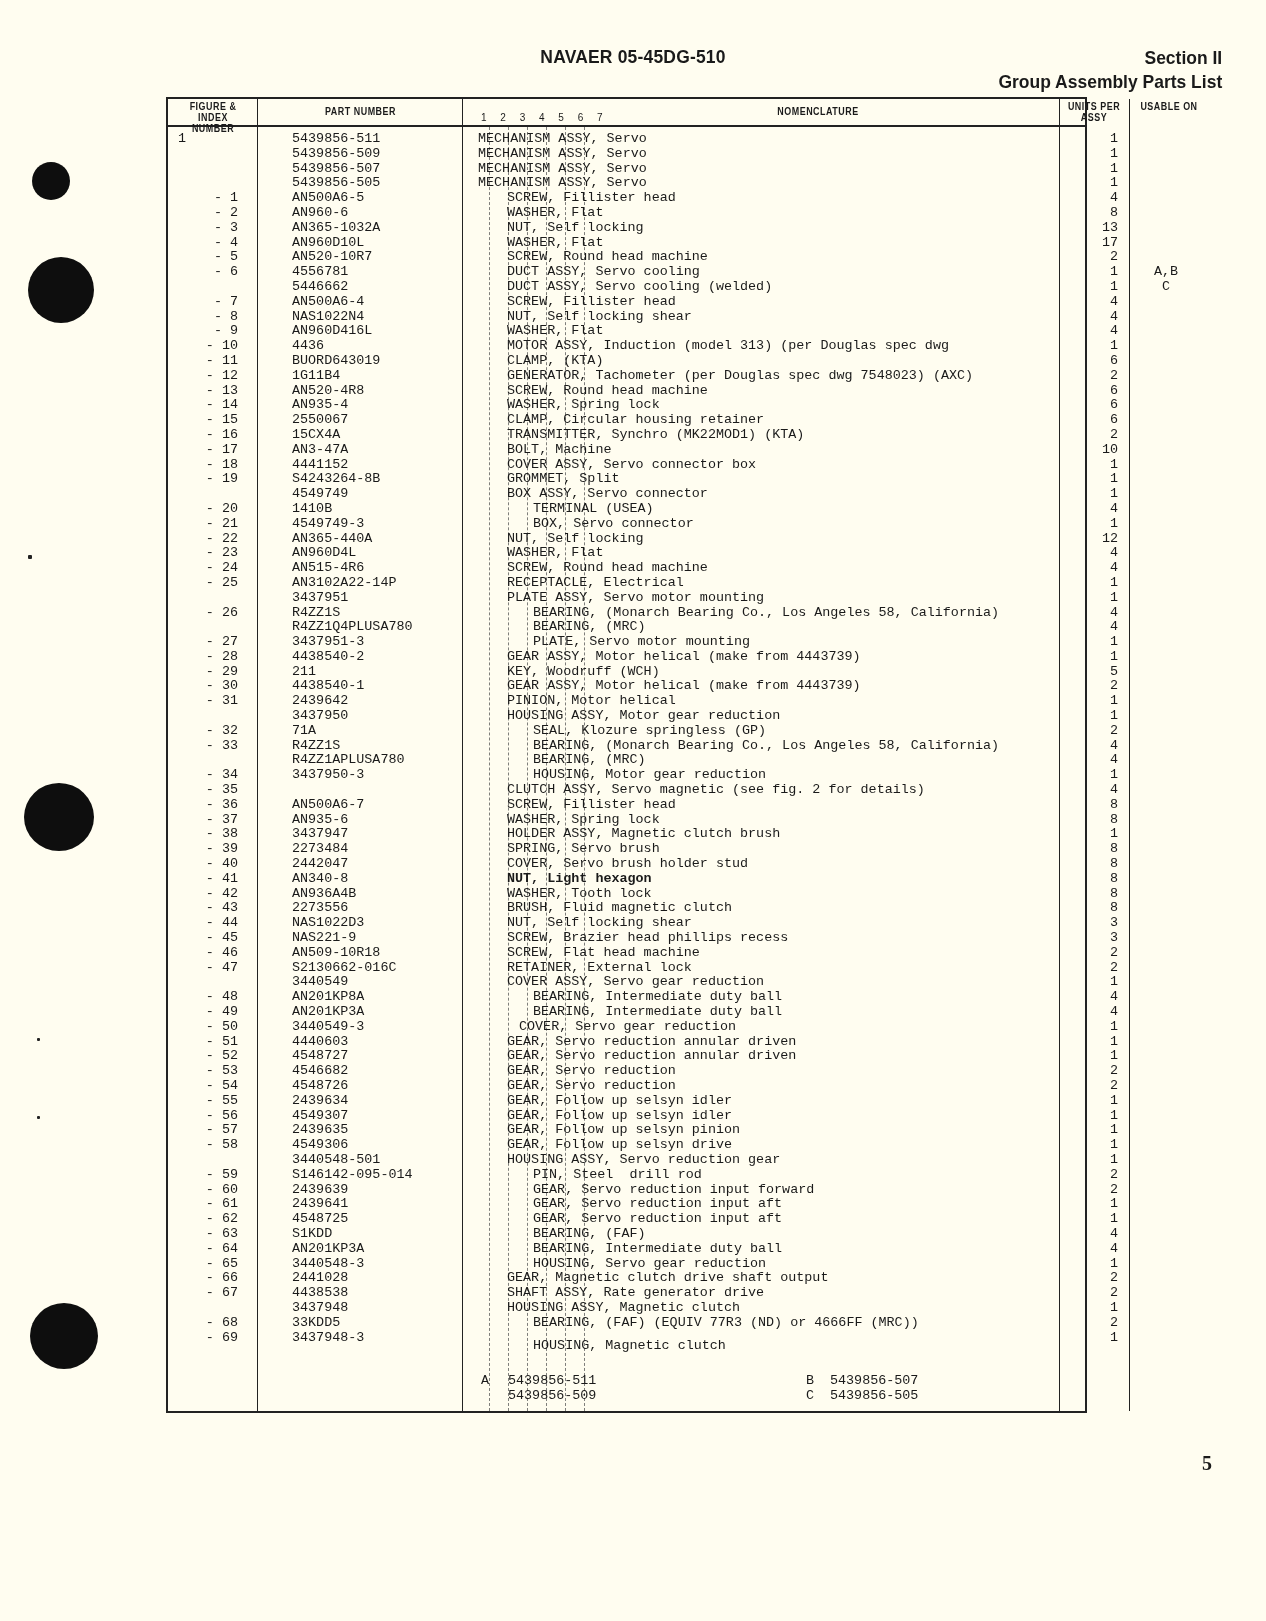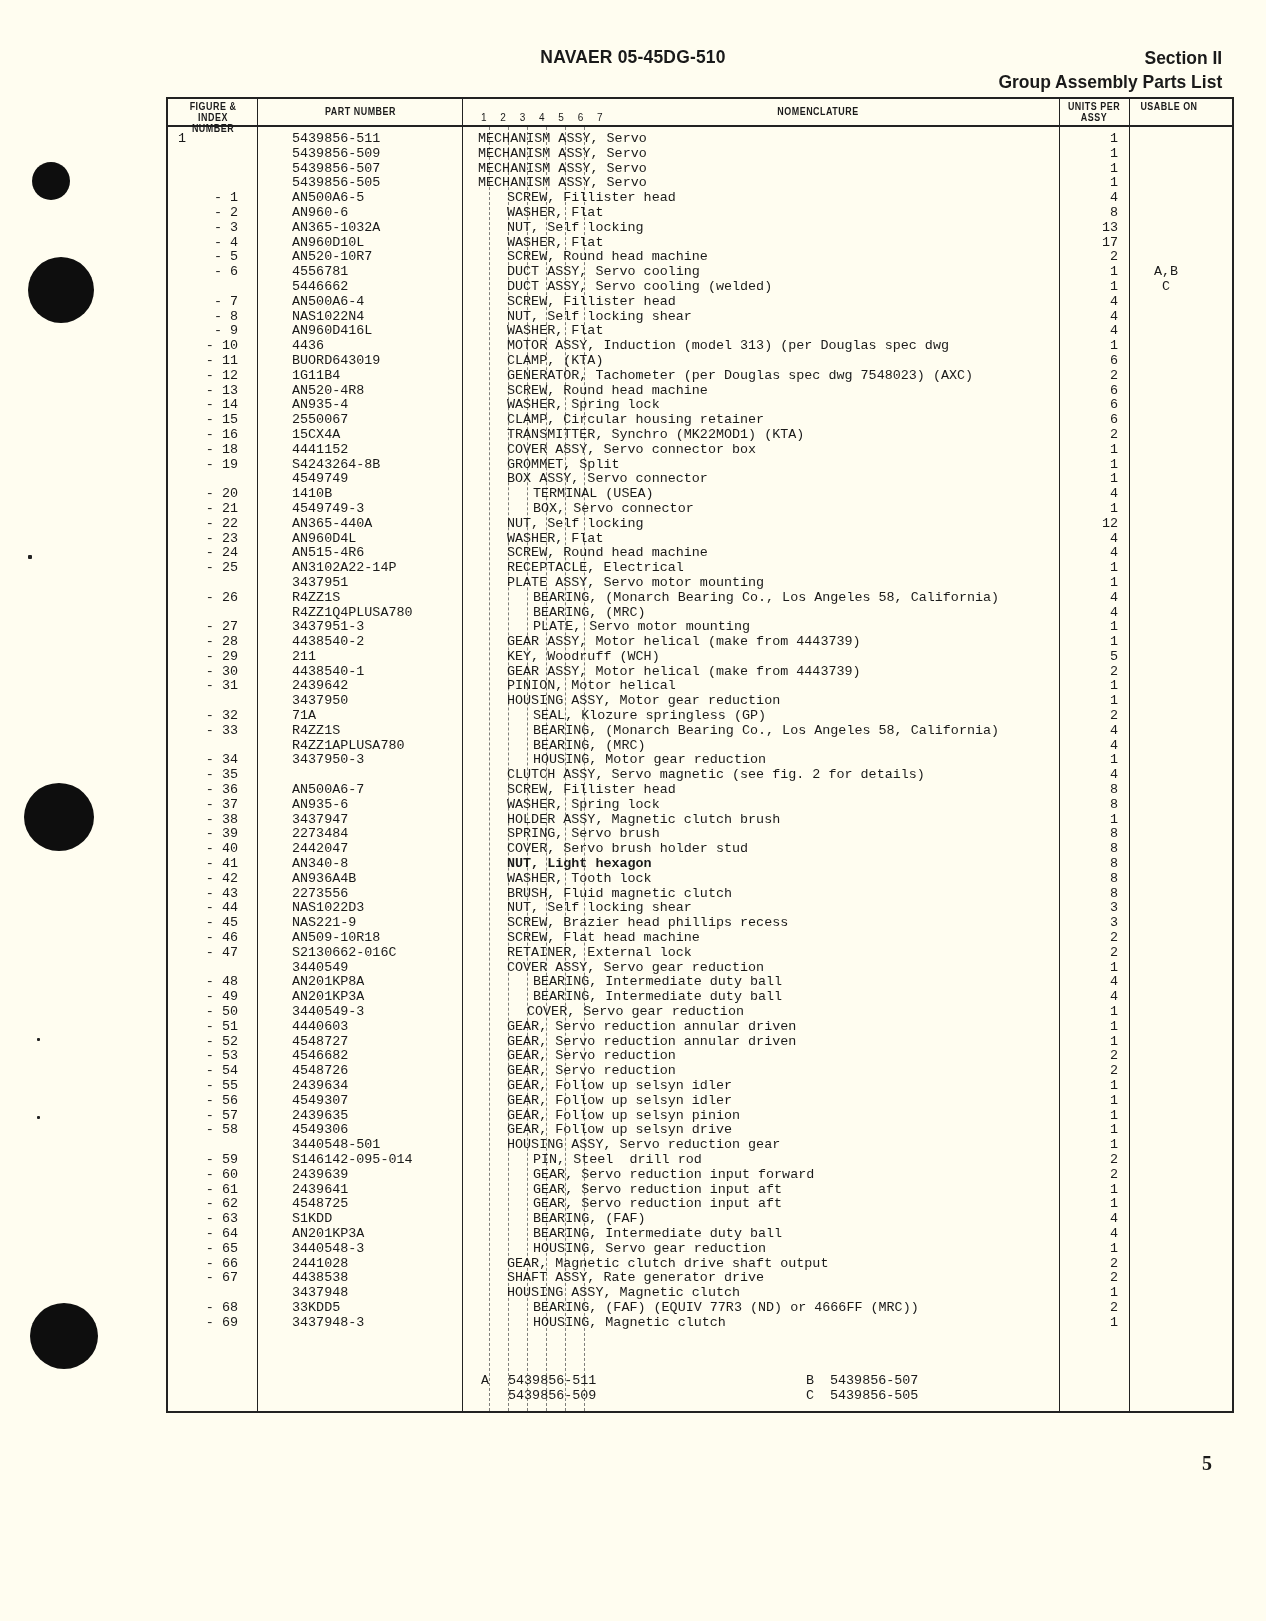--- a/index.html
+++ b/index.html
@@ -14,21 +14,21 @@
     position:absolute; top:46px; left:0; width:1266px; text-align:center;
     font-family:"Liberation Sans", sans-serif; font-weight:bold; font-size:19px;
     letter-spacing:0.2px; transform:scaleX(0.92);
   }
   .hdr-section {
     position:absolute; right:44px; top:46px; text-align:right;
     font-family:"Liberation Sans", sans-serif; font-weight:bold; font-size:19px;
     line-height:24px; transform:scaleX(0.92); transform-origin:right top;
   }
   .table {
-    position:absolute; left:166px; top:97px; width:1068px; height:1316px;
+    position:absolute; left:166px; top:97px; width:921px; height:1316px;
     border:2px solid #222; box-sizing:border-box;
   }
   .vline { position:absolute; top:0; bottom:0; border-left:1.5px solid #222; }
   .hline { position:absolute; left:0; right:0; border-top:2px solid #222; }
   .colhead {
     position:absolute; font-family:"Liberation Sans", sans-serif; font-weight:bold;
     font-size:10.5px; text-align:center; line-height:11px; letter-spacing:0.6px;
     transform:scaleX(0.85);
   }
   .lvl-nums {
@@ -114,20 +114,21 @@
       <div class="row"><span class="c-idx sub">- 7</span><span class="c-pn">AN500A6-4</span><span class="c-nom" style="left: 339px;">SCREW, Fillister head</span><span class="c-units">4</span><span class="c-usable"></span></div>
       <div class="row"><span class="c-idx sub">- 8</span><span class="c-pn">NAS1022N4</span><span class="c-nom" style="left: 339px;">NUT, Self locking shear</span><span class="c-units">4</span><span class="c-usable"></span></div>
       <div class="row"><span class="c-idx sub">- 9</span><span class="c-pn">AN960D416L</span><span class="c-nom" style="left: 339px;">WASHER, Flat</span><span class="c-units">4</span><span class="c-usable"></span></div>
       <div class="row"><span class="c-idx sub">- 10</span><span class="c-pn">4436</span><span class="c-nom" style="left: 339px;">MOTOR ASSY, Induction (model 313) (per Douglas spec dwg</span><span class="c-units">1</span><span class="c-usable"></span></div>
       <div class="row"><span class="c-idx sub">- 11</span><span class="c-pn">BUORD643019</span><span class="c-nom" style="left: 339px;">CLAMP, (KTA)</span><span class="c-units">6</span><span class="c-usable"></span></div>
       <div class="row"><span class="c-idx sub">- 12</span><span class="c-pn">1G11B4</span><span class="c-nom" style="left: 339px;">GENERATOR, Tachometer (per Douglas spec dwg 7548023) (AXC)</span><span class="c-units">2</span><span class="c-usable"></span></div>
       <div class="row"><span class="c-idx sub">- 13</span><span class="c-pn">AN520-4R8</span><span class="c-nom" style="left: 339px;">SCREW, Round head machine</span><span class="c-units">6</span><span class="c-usable"></span></div>
       <div class="row"><span class="c-idx sub">- 14</span><span class="c-pn">AN935-4</span><span class="c-nom" style="left: 339px;">WASHER, Spring lock</span><span class="c-units">6</span><span class="c-usable"></span></div>
       <div class="row"><span class="c-idx sub">- 15</span><span class="c-pn">2550067</span><span class="c-nom" style="left: 339px;">CLAMP, Circular housing retainer</span><span class="c-units">6</span><span class="c-usable"></span></div>
       <div class="row"><span class="c-idx sub">- 16</span><span class="c-pn">15CX4A</span><span class="c-nom" style="left: 339px;">TRANSMITTER, Synchro (MK22MOD1) (KTA)</span><span class="c-units">2</span><span class="c-usable"></span></div>
+      <div class="row"><span class="c-idx sub">- 17</span><span class="c-pn">AN3-47A</span><span class="c-nom" style="left: 339px;">BOLT, Machine</span><span class="c-units">10</span><span class="c-usable"></span></div>
       <div class="row"><span class="c-idx sub">- 18</span><span class="c-pn">4441152</span><span class="c-nom" style="left: 339px;">COVER ASSY, Servo connector box</span><span class="c-units">1</span><span class="c-usable"></span></div>
       <div class="row"><span class="c-idx sub">- 19</span><span class="c-pn">S4243264-8B</span><span class="c-nom" style="left: 339px;">GROMMET, Split</span><span class="c-units">1</span><span class="c-usable"></span></div>
       <div class="row"><span class="c-idx sub"></span><span class="c-pn">4549749</span><span class="c-nom" style="left: 339px;">BOX ASSY, Servo connector</span><span class="c-units">1</span><span class="c-usable"></span></div>
       <div class="row"><span class="c-idx sub">- 20</span><span class="c-pn">1410B</span><span class="c-nom" style="left: 365px;">TERMINAL (USEA)</span><span class="c-units">4</span><span class="c-usable"></span></div>
       <div class="row"><span class="c-idx sub">- 21</span><span class="c-pn">4549749-3</span><span class="c-nom" style="left: 365px;">BOX, Servo connector</span><span class="c-units">1</span><span class="c-usable"></span></div>
       <div class="row"><span class="c-idx sub">- 22</span><span class="c-pn">AN365-440A</span><span class="c-nom" style="left: 339px;">NUT, Self locking</span><span class="c-units">12</span><span class="c-usable"></span></div>
       <div class="row"><span class="c-idx sub">- 23</span><span class="c-pn">AN960D4L</span><span class="c-nom" style="left: 339px;">WASHER, Flat</span><span class="c-units">4</span><span class="c-usable"></span></div>
       <div class="row"><span class="c-idx sub">- 24</span><span class="c-pn">AN515-4R6</span><span class="c-nom" style="left: 339px;">SCREW, Round head machine</span><span class="c-units">4</span><span class="c-usable"></span></div>
       <div class="row"><span class="c-idx sub">- 25</span><span class="c-pn">AN3102A22-14P</span><span class="c-nom" style="left: 339px;">RECEPTACLE, Electrical</span><span class="c-units">1</span><span class="c-usable"></span></div>
       <div class="row"><span class="c-idx sub"></span><span class="c-pn">3437951</span><span class="c-nom" style="left: 339px;">PLATE ASSY, Servo motor mounting</span><span class="c-units">1</span><span class="c-usable"></span></div>
@@ -152,42 +153,42 @@
       <div class="row"><span class="c-idx sub">- 41</span><span class="c-pn">AN340-8</span><span class="c-nom" style="left: 339px; font-weight: bold;">NUT, Light hexagon</span><span class="c-units">8</span><span class="c-usable"></span></div>
       <div class="row"><span class="c-idx sub">- 42</span><span class="c-pn">AN936A4B</span><span class="c-nom" style="left: 339px;">WASHER, Tooth lock</span><span class="c-units">8</span><span class="c-usable"></span></div>
       <div class="row"><span class="c-idx sub">- 43</span><span class="c-pn">2273556</span><span class="c-nom" style="left: 339px;">BRUSH, Fluid magnetic clutch</span><span class="c-units">8</span><span class="c-usable"></span></div>
       <div class="row"><span class="c-idx sub">- 44</span><span class="c-pn">NAS1022D3</span><span class="c-nom" style="left: 339px;">NUT, Self locking shear</span><span class="c-units">3</span><span class="c-usable"></span></div>
       <div class="row"><span class="c-idx sub">- 45</span><span class="c-pn">NAS221-9</span><span class="c-nom" style="left: 339px;">SCREW, Brazier head phillips recess</span><span class="c-units">3</span><span class="c-usable"></span></div>
       <div class="row"><span class="c-idx sub">- 46</span><span class="c-pn">AN509-10R18</span><span class="c-nom" style="left: 339px;">SCREW, Flat head machine</span><span class="c-units">2</span><span class="c-usable"></span></div>
       <div class="row"><span class="c-idx sub">- 47</span><span class="c-pn">S2130662-016C</span><span class="c-nom" style="left: 339px;">RETAINER, External lock</span><span class="c-units">2</span><span class="c-usable"></span></div>
       <div class="row"><span class="c-idx sub"></span><span class="c-pn">3440549</span><span class="c-nom" style="left: 339px;">COVER ASSY, Servo gear reduction</span><span class="c-units">1</span><span class="c-usable"></span></div>
       <div class="row"><span class="c-idx sub">- 48</span><span class="c-pn">AN201KP8A</span><span class="c-nom" style="left: 365px;">BEARING, Intermediate duty ball</span><span class="c-units">4</span><span class="c-usable"></span></div>
       <div class="row"><span class="c-idx sub">- 49</span><span class="c-pn">AN201KP3A</span><span class="c-nom" style="left: 365px;">BEARING, Intermediate duty ball</span><span class="c-units">4</span><span class="c-usable"></span></div>
-      <div class="row"><span class="c-idx sub">- 50</span><span class="c-pn">3440549-3</span><span class="c-nom" style="left: 359px;">COVER, Servo gear reduction</span><span class="c-units">1</span><span class="c-usable"></span></div>
+      <div class="row"><span class="c-idx sub">- 50</span><span class="c-pn">3440549-3</span><span class="c-nom" style="left: 351px;">COVER, Servo gear reduction</span><span class="c-units">1</span><span class="c-usable"></span></div>
       <div class="row"><span class="c-idx sub">- 51</span><span class="c-pn">4440603</span><span class="c-nom" style="left: 339px;">GEAR, Servo reduction annular driven</span><span class="c-units">1</span><span class="c-usable"></span></div>
       <div class="row"><span class="c-idx sub">- 52</span><span class="c-pn">4548727</span><span class="c-nom" style="left: 339px;">GEAR, Servo reduction annular driven</span><span class="c-units">1</span><span class="c-usable"></span></div>
       <div class="row"><span class="c-idx sub">- 53</span><span class="c-pn">4546682</span><span class="c-nom" style="left: 339px;">GEAR, Servo reduction</span><span class="c-units">2</span><span class="c-usable"></span></div>
       <div class="row"><span class="c-idx sub">- 54</span><span class="c-pn">4548726</span><span class="c-nom" style="left: 339px;">GEAR, Servo reduction</span><span class="c-units">2</span><span class="c-usable"></span></div>
       <div class="row"><span class="c-idx sub">- 55</span><span class="c-pn">2439634</span><span class="c-nom" style="left: 339px;">GEAR, Follow up selsyn idler</span><span class="c-units">1</span><span class="c-usable"></span></div>
       <div class="row"><span class="c-idx sub">- 56</span><span class="c-pn">4549307</span><span class="c-nom" style="left: 339px;">GEAR, Follow up selsyn idler</span><span class="c-units">1</span><span class="c-usable"></span></div>
       <div class="row"><span class="c-idx sub">- 57</span><span class="c-pn">2439635</span><span class="c-nom" style="left: 339px;">GEAR, Follow up selsyn pinion</span><span class="c-units">1</span><span class="c-usable"></span></div>
       <div class="row"><span class="c-idx sub">- 58</span><span class="c-pn">4549306</span><span class="c-nom" style="left: 339px;">GEAR, Follow up selsyn drive</span><span class="c-units">1</span><span class="c-usable"></span></div>
       <div class="row"><span class="c-idx sub"></span><span class="c-pn">3440548-501</span><span class="c-nom" style="left: 339px;">HOUSING ASSY, Servo reduction gear</span><span class="c-units">1</span><span class="c-usable"></span></div>
       <div class="row"><span class="c-idx sub">- 59</span><span class="c-pn">S146142-095-014</span><span class="c-nom" style="left: 365px;">PIN, Steel  drill rod</span><span class="c-units">2</span><span class="c-usable"></span></div>
       <div class="row"><span class="c-idx sub">- 60</span><span class="c-pn">2439639</span><span class="c-nom" style="left: 365px;">GEAR, Servo reduction input forward</span><span class="c-units">2</span><span class="c-usable"></span></div>
       <div class="row"><span class="c-idx sub">- 61</span><span class="c-pn">2439641</span><span class="c-nom" style="left: 365px;">GEAR, Servo reduction input aft</span><span class="c-units">1</span><span class="c-usable"></span></div>
       <div class="row"><span class="c-idx sub">- 62</span><span class="c-pn">4548725</span><span class="c-nom" style="left: 365px;">GEAR, Servo reduction input aft</span><span class="c-units">1</span><span class="c-usable"></span></div>
       <div class="row"><span class="c-idx sub">- 63</span><span class="c-pn">S1KDD</span><span class="c-nom" style="left: 365px;">BEARING, (FAF)</span><span class="c-units">4</span><span class="c-usable"></span></div>
       <div class="row"><span class="c-idx sub">- 64</span><span class="c-pn">AN201KP3A</span><span class="c-nom" style="left: 365px;">BEARING, Intermediate duty ball</span><span class="c-units">4</span><span class="c-usable"></span></div>
       <div class="row"><span class="c-idx sub">- 65</span><span class="c-pn">3440548-3</span><span class="c-nom" style="left: 365px;">HOUSING, Servo gear reduction</span><span class="c-units">1</span><span class="c-usable"></span></div>
       <div class="row"><span class="c-idx sub">- 66</span><span class="c-pn">2441028</span><span class="c-nom" style="left: 339px;">GEAR, Magnetic clutch drive shaft output</span><span class="c-units">2</span><span class="c-usable"></span></div>
       <div class="row"><span class="c-idx sub">- 67</span><span class="c-pn">4438538</span><span class="c-nom" style="left: 339px;">SHAFT ASSY, Rate generator drive</span><span class="c-units">2</span><span class="c-usable"></span></div>
       <div class="row"><span class="c-idx sub"></span><span class="c-pn">3437948</span><span class="c-nom" style="left: 339px;">HOUSING ASSY, Magnetic clutch</span><span class="c-units">1</span><span class="c-usable"></span></div>
       <div class="row"><span class="c-idx sub">- 68</span><span class="c-pn">33KDD5</span><span class="c-nom" style="left: 365px;">BEARING, (FAF) (EQUIV 77R3 (ND) or 4666FF (MRC))</span><span class="c-units">2</span><span class="c-usable"></span></div>
-      <div class="row"><span class="c-idx sub">- 69</span><span class="c-pn">3437948-3</span><span class="c-nom" style="left: 365px;">HOUSING, Magnetic clutch</span><span class="c-units">1</span><span class="c-usable"></span></div>
+      <div class="row"><span class="c-idx sub">- 69</span><span class="c-pn">3437948-3</span><span class="c-nom" style="left: 365px; margin-top: 8px;">HOUSING, Magnetic clutch</span><span class="c-units">1</span><span class="c-usable"></span></div>
     </div>
 
   <div class="footnotes">
     <span style="left:313px;top:0;">A</span>
     <span style="left:340px;top:0;">5439856-511</span>
     <span style="left:340px;top:14.8px;">5439856-509</span>
     <span style="left:638px;top:0;">B</span>
     <span style="left:662px;top:0;">5439856-507</span>
     <span style="left:638px;top:14.8px;">C</span>
     <span style="left:662px;top:14.8px;">5439856-505</span>

